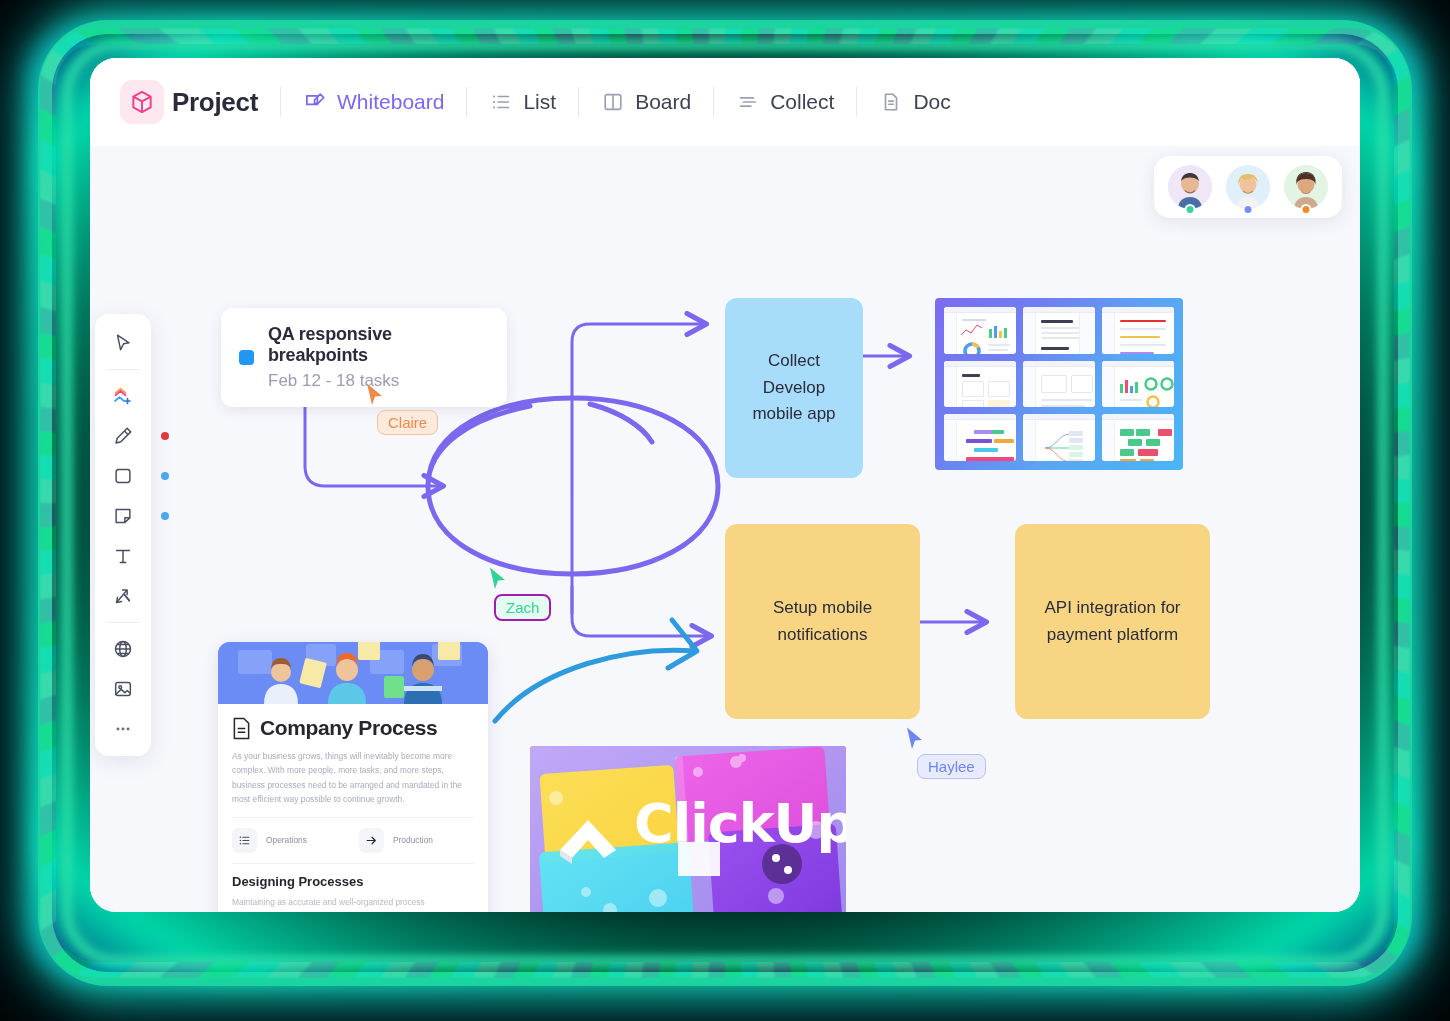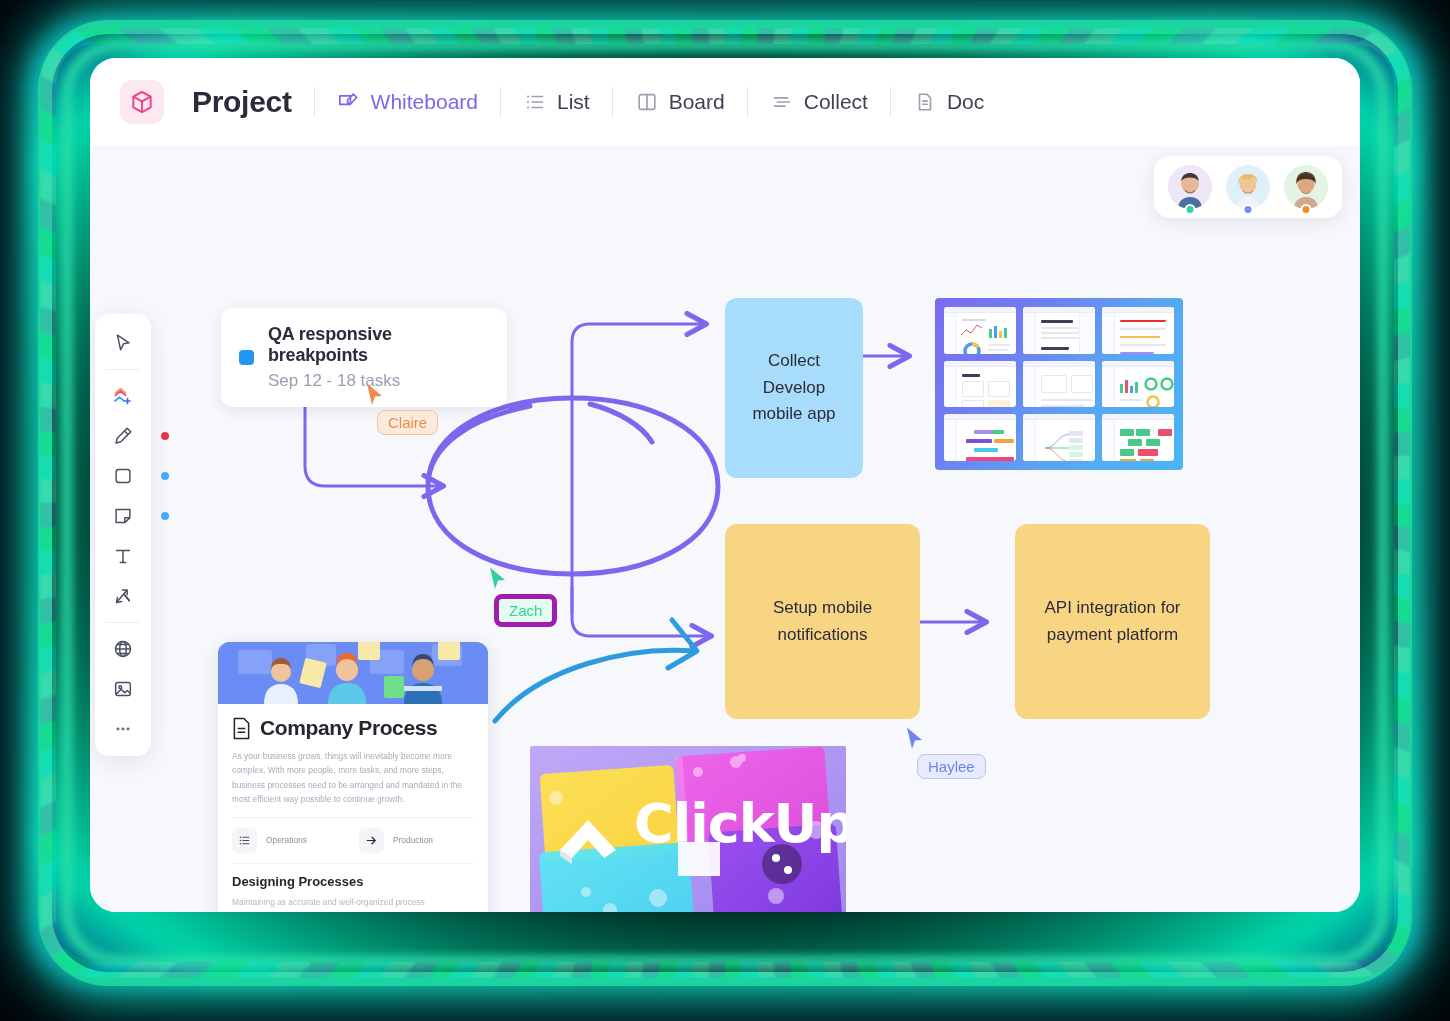--- a/index.html
+++ b/index.html
@@ -46,21 +46,21 @@
 
   
   .header {
     height: 88px; display: flex; align-items: center;
     padding: 0 30px; background: #fff; gap: 0;
   }
   .logo-tile {
     width: 44px; height: 44px; border-radius: 12px; background: #fde8f0;
     display: flex; align-items: center; justify-content: center; flex: 0 0 auto;
   }
-  .proj-title { font-size: 30px; font-weight: 700; color: #2b2b3c; margin-left: 28px; letter-spacing: -.3px; }
+  .proj-title { font-size: 26px; font-weight: 700; color: #2b2b3c; margin-left: 8px; letter-spacing: -.3px; }
   .hsep { width: 1px; height: 30px; background: #e6e8ef; margin: 0 22px; flex: 0 0 auto; }
   .tab { display: flex; align-items: center; gap: 10px; font-size: 21px; color: #3f4254; cursor: pointer; white-space: nowrap; }
   .tab.active { color: #7b68ee; font-weight: 500; }
   .tab .tico { display: inline-flex; width: 24px; height: 24px; align-items: center; justify-content: center; }
 
   
   .canvas { position: relative; height: 766px; background: #f7f8fc; overflow: hidden; }
 
   
   .toolbar {
@@ -348,21 +348,21 @@
             </svg>
           </div>
           <span class="sdot" style="background:#f08a2e"></span>
         </div>
       </div>
 
       <div class="wb task-card" style="left:131px;top:162px;width:286px;">
         <span class="sq" style="background:#2196f3"></span>
         <div>
           <div class="tc-title">QA responsive breakpoints</div>
-          <div class="tc-sub">Sep 12 - 18 tasks</div>
+          <div class="tc-sub">Feb 12 - 18 tasks</div>
         </div>
       </div>
 
 
       <div class="wb note" style="left:635px;top:152px;width:138px;height:180px;background:#a8dcfb;">
         <span>Collect Develop mobile app</span>
       </div>
 
       <div class="wb gridimg" style="left:845px;top:152px;">
         <div class="mini">
@@ -628,21 +628,21 @@
       <div class="cursor-grp" style="left:275px;top:236px;">
         <svg width="22" height="26" viewBox="0 0 22 26">
             <path d="M2 1.5 L17 14 L10 14.5 L7 23 Z" fill="#ef8b4a"></path>
           </svg>
         <span class="clabel" style="color:#ef8b4a;background:#fceadd;border:1px solid #f3c39c;margin-left:12px;">Claire</span>
       </div>
       <div class="cursor-grp" style="left:398px;top:420px;">
         <svg width="22" height="26" viewBox="0 0 22 26">
             <path d="M2 1.5 L17 14 L10 14.5 L7 23 Z" fill="#32d296"></path>
           </svg>
-        <span class="clabel" style="color:#32d296;background:#e4fbf1;border:5px solid #a21caf;margin-left:6px;text-align:center;">Zach</span>
+        <span class="clabel" style="color:#32d296;background:#e4fbf1;border:2px solid #a21caf;margin-left:6px;text-align:center;">Zach</span>
       </div>
       <div class="cursor-grp" style="left:815px;top:580px;">
         <svg width="22" height="26" viewBox="0 0 22 26">
             <path d="M2 1.5 L17 14 L10 14.5 L7 23 Z" fill="#6d86f0"></path>
           </svg>
         <span class="clabel" style="color:#6d86f0;background:#e7ebfd;border:1px solid #b7c2f6;margin-left:12px;">Haylee</span>
       </div>
 
     </div>
   </div>

